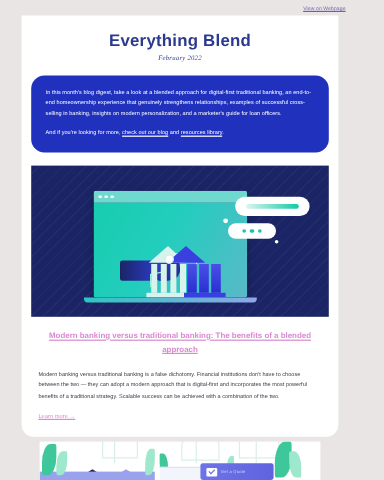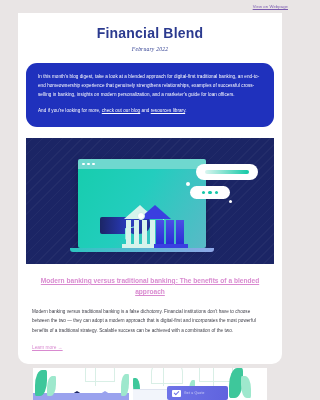--- a/index.html
+++ b/index.html
@@ -184,21 +184,21 @@
 
 <div class="page">
 
   <div class="topbar">
     <a href="#">View on Webpage</a>
   </div>
 
   <div class="card">
 
     <div class="masthead">
-      <h1>Financial Blend</h1>
+      <h1>Everything Blend</h1>
       <div class="date">February 2022</div>
     </div>
 
     <div class="intro">
       <p>In this month's blog digest, take a look at a blended approach for digital-first traditional banking, an end-to-end homeownership experience that genuinely strengthens relationships, examples of successful cross-selling in banking, insights on modern personalization, and a marketer's guide for loan officers.</p>
       <p><span>And if you're looking for more, </span><a href="#">check out our blog</a><span> and </span><a href="#">resources library</a><span>.</span></p>
     </div>
 
     <div class="hero">
       <div class="diag"></div>

